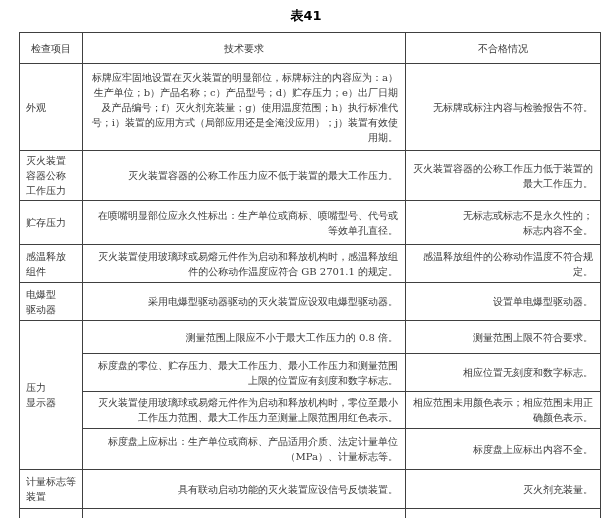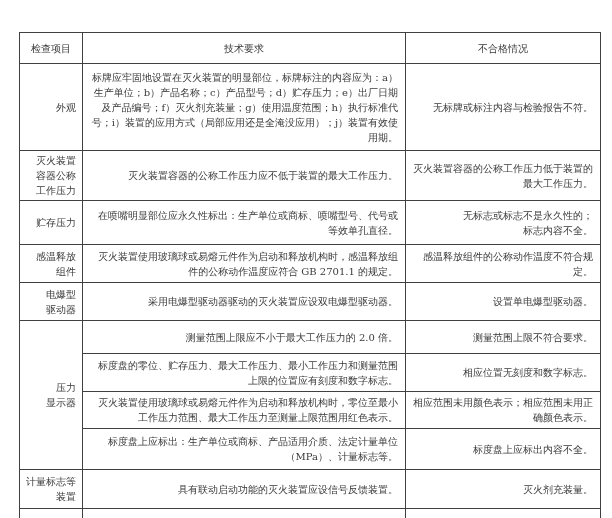--- a/index.html
+++ b/index.html
@@ -41,21 +41,21 @@
     font-weight: normal;
     text-align: center;
     height: 31px;
     padding: 2px 4px;
     margin-top: 26px;
   }
   .col-item  { width: 63px; }
   .col-req   { width: 323px; }
   .col-bad   { width: 195px; }
   td.cell-item {
-    text-align: right;
+    text-align: left;
     padding: 2px 6px;
   }
   td.cell-req, td.cell-bad {
     text-align: right;
     padding: 3px 7px 3px 6px;
   }
   tr.r1  td { height: 87px; }
   tr.r2  td { height: 49px; }
   tr.r3  td { height: 44px; }
   tr.r4  td { height: 38px; }
@@ -64,20 +64,21 @@
   tr.r6b td { height: 38px; }
   tr.r6c td { height: 37px; }
   tr.r6d td { height: 41px; }
   tr.r7  td { height: 39px; }
   tr.partial td { height: 40px; }
 </style>
 </head>
 <body>
 
 <div class="page">
+  <div class="doc-title">表41</div>
 
   <table class="spec-table">
     <colgroup>
       <col class="col-item">
       <col class="col-req">
       <col class="col-bad">
     </colgroup>
     <thead>
       <tr>
         <th>检查项目</th>
@@ -112,21 +113,21 @@
       </tr>
       <tr class="r5">
         <td class="cell-item">电爆型
 驱动器</td>
         <td class="cell-req">采用电爆型驱动器驱动的灭火装置应设双电爆型驱动器。</td>
         <td class="cell-bad">设置单电爆型驱动器。</td>
       </tr>
       <tr class="r6a">
         <td class="cell-item" rowspan="4">压力
 显示器</td>
-        <td class="cell-req">测量范围上限应不小于最大工作压力的 2.0 倍。</td>
+        <td class="cell-req">测量范围上限应不小于最大工作压力的 0.8 倍。</td>
         <td class="cell-bad">测量范围上限不符合要求。</td>
       </tr>
       <tr class="r6b">
         <td class="cell-req">标度盘的零位、贮存压力、最大工作压力、最小工作压力和测量范围上限的位置应有刻度和数字标志。</td>
         <td class="cell-bad">相应位置无刻度和数字标志。</td>
       </tr>
       <tr class="r6c">
         <td class="cell-req">灭火装置使用玻璃球或易熔元件作为启动和释放机构时，零位至最小工作压力范围、最大工作压力至测量上限范围用红色表示。</td>
         <td class="cell-bad">相应范围未用颜色表示；相应范围未用正确颜色表示。</td>
       </tr>

